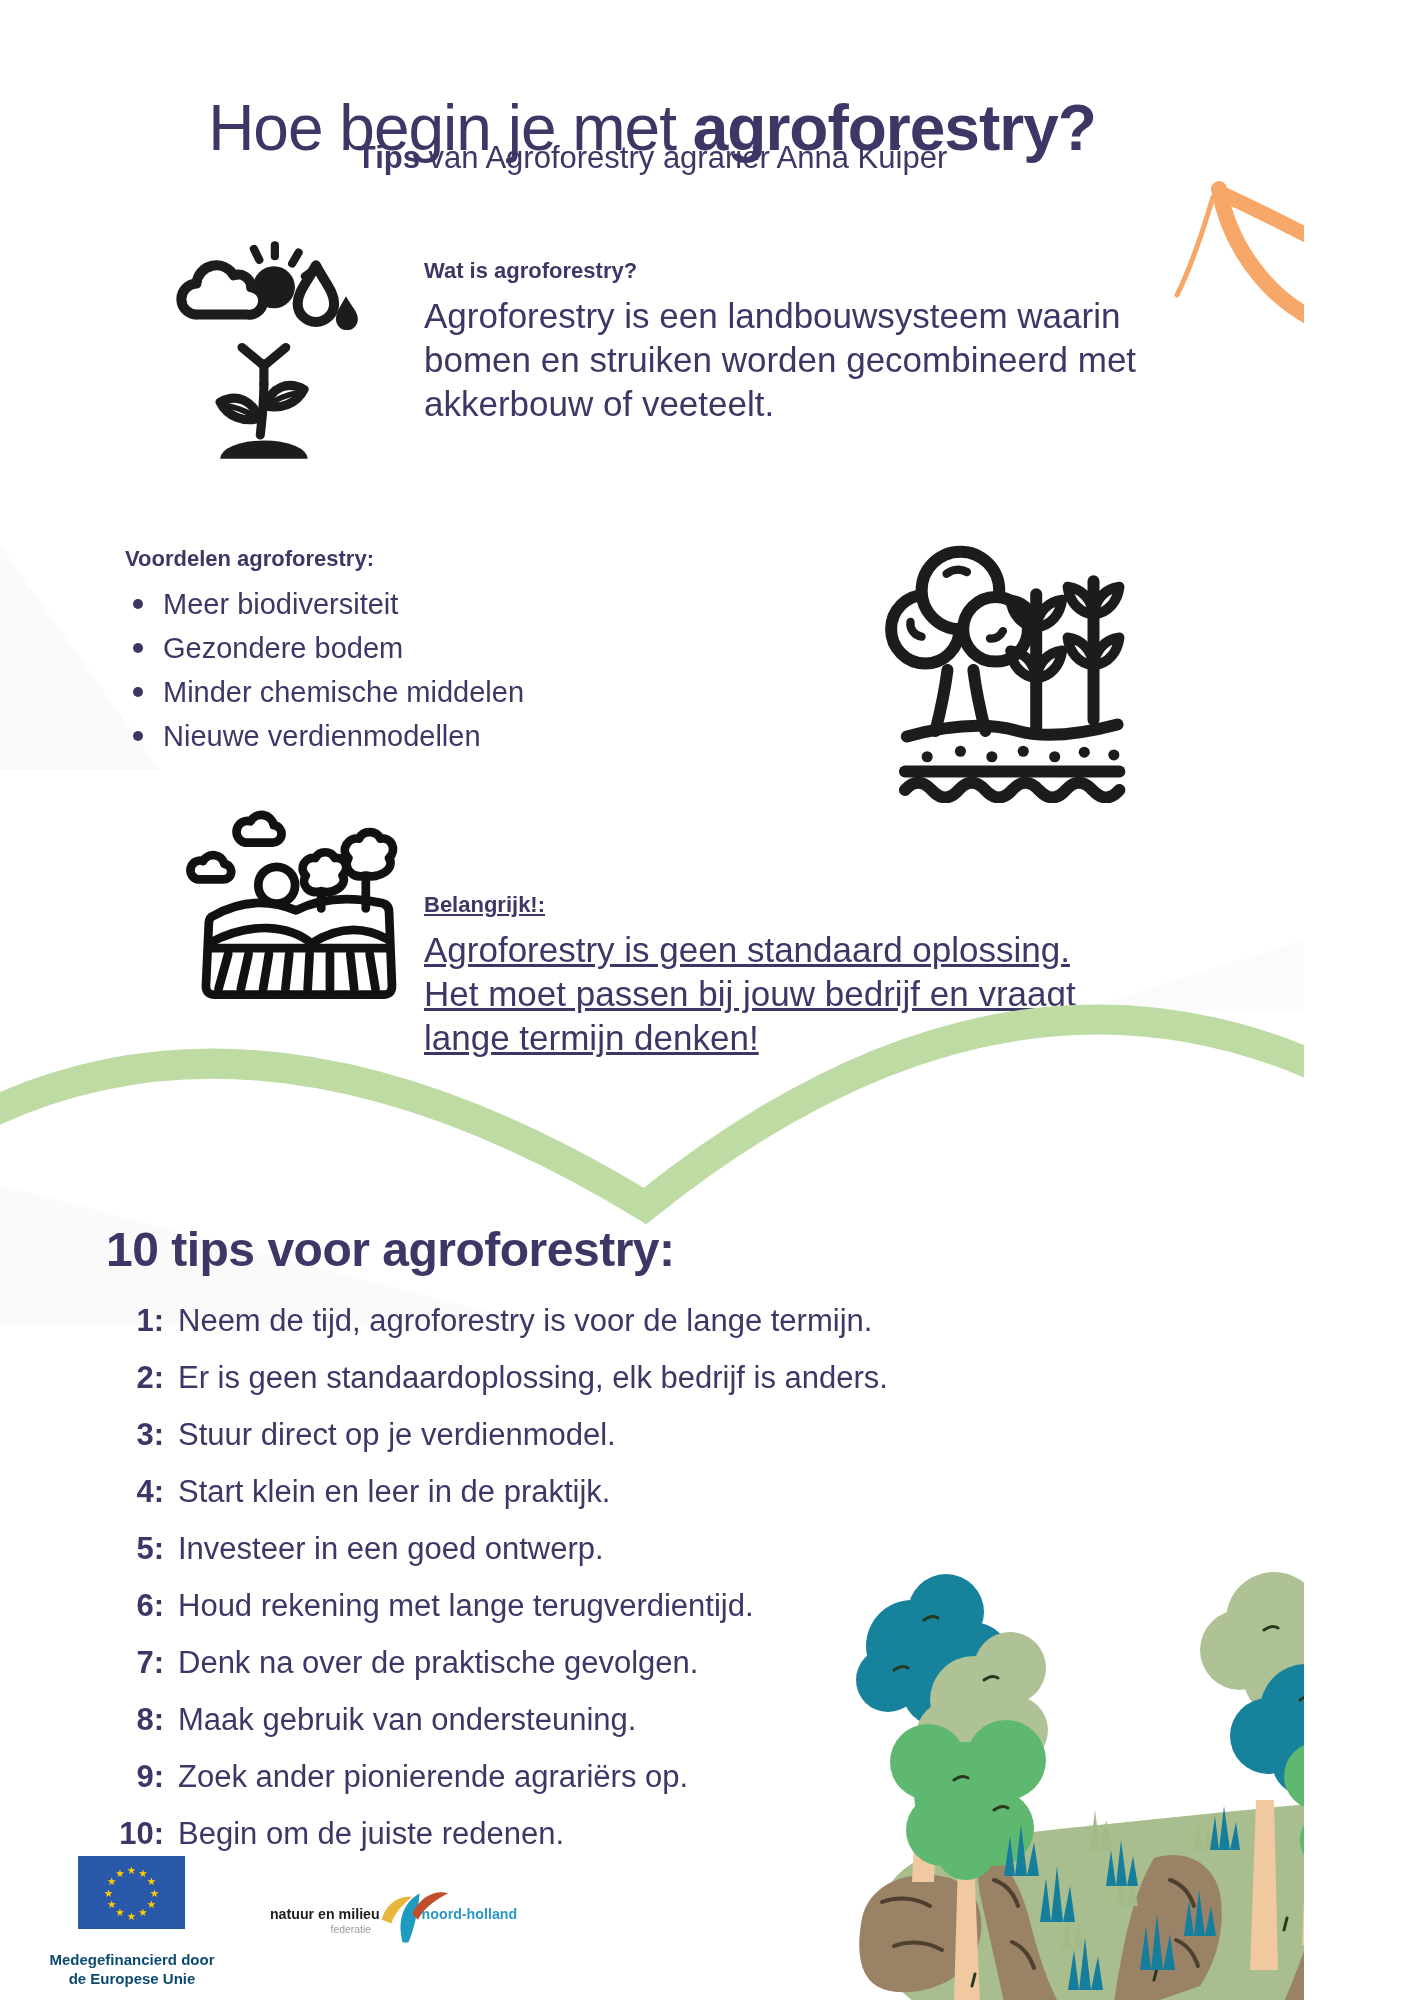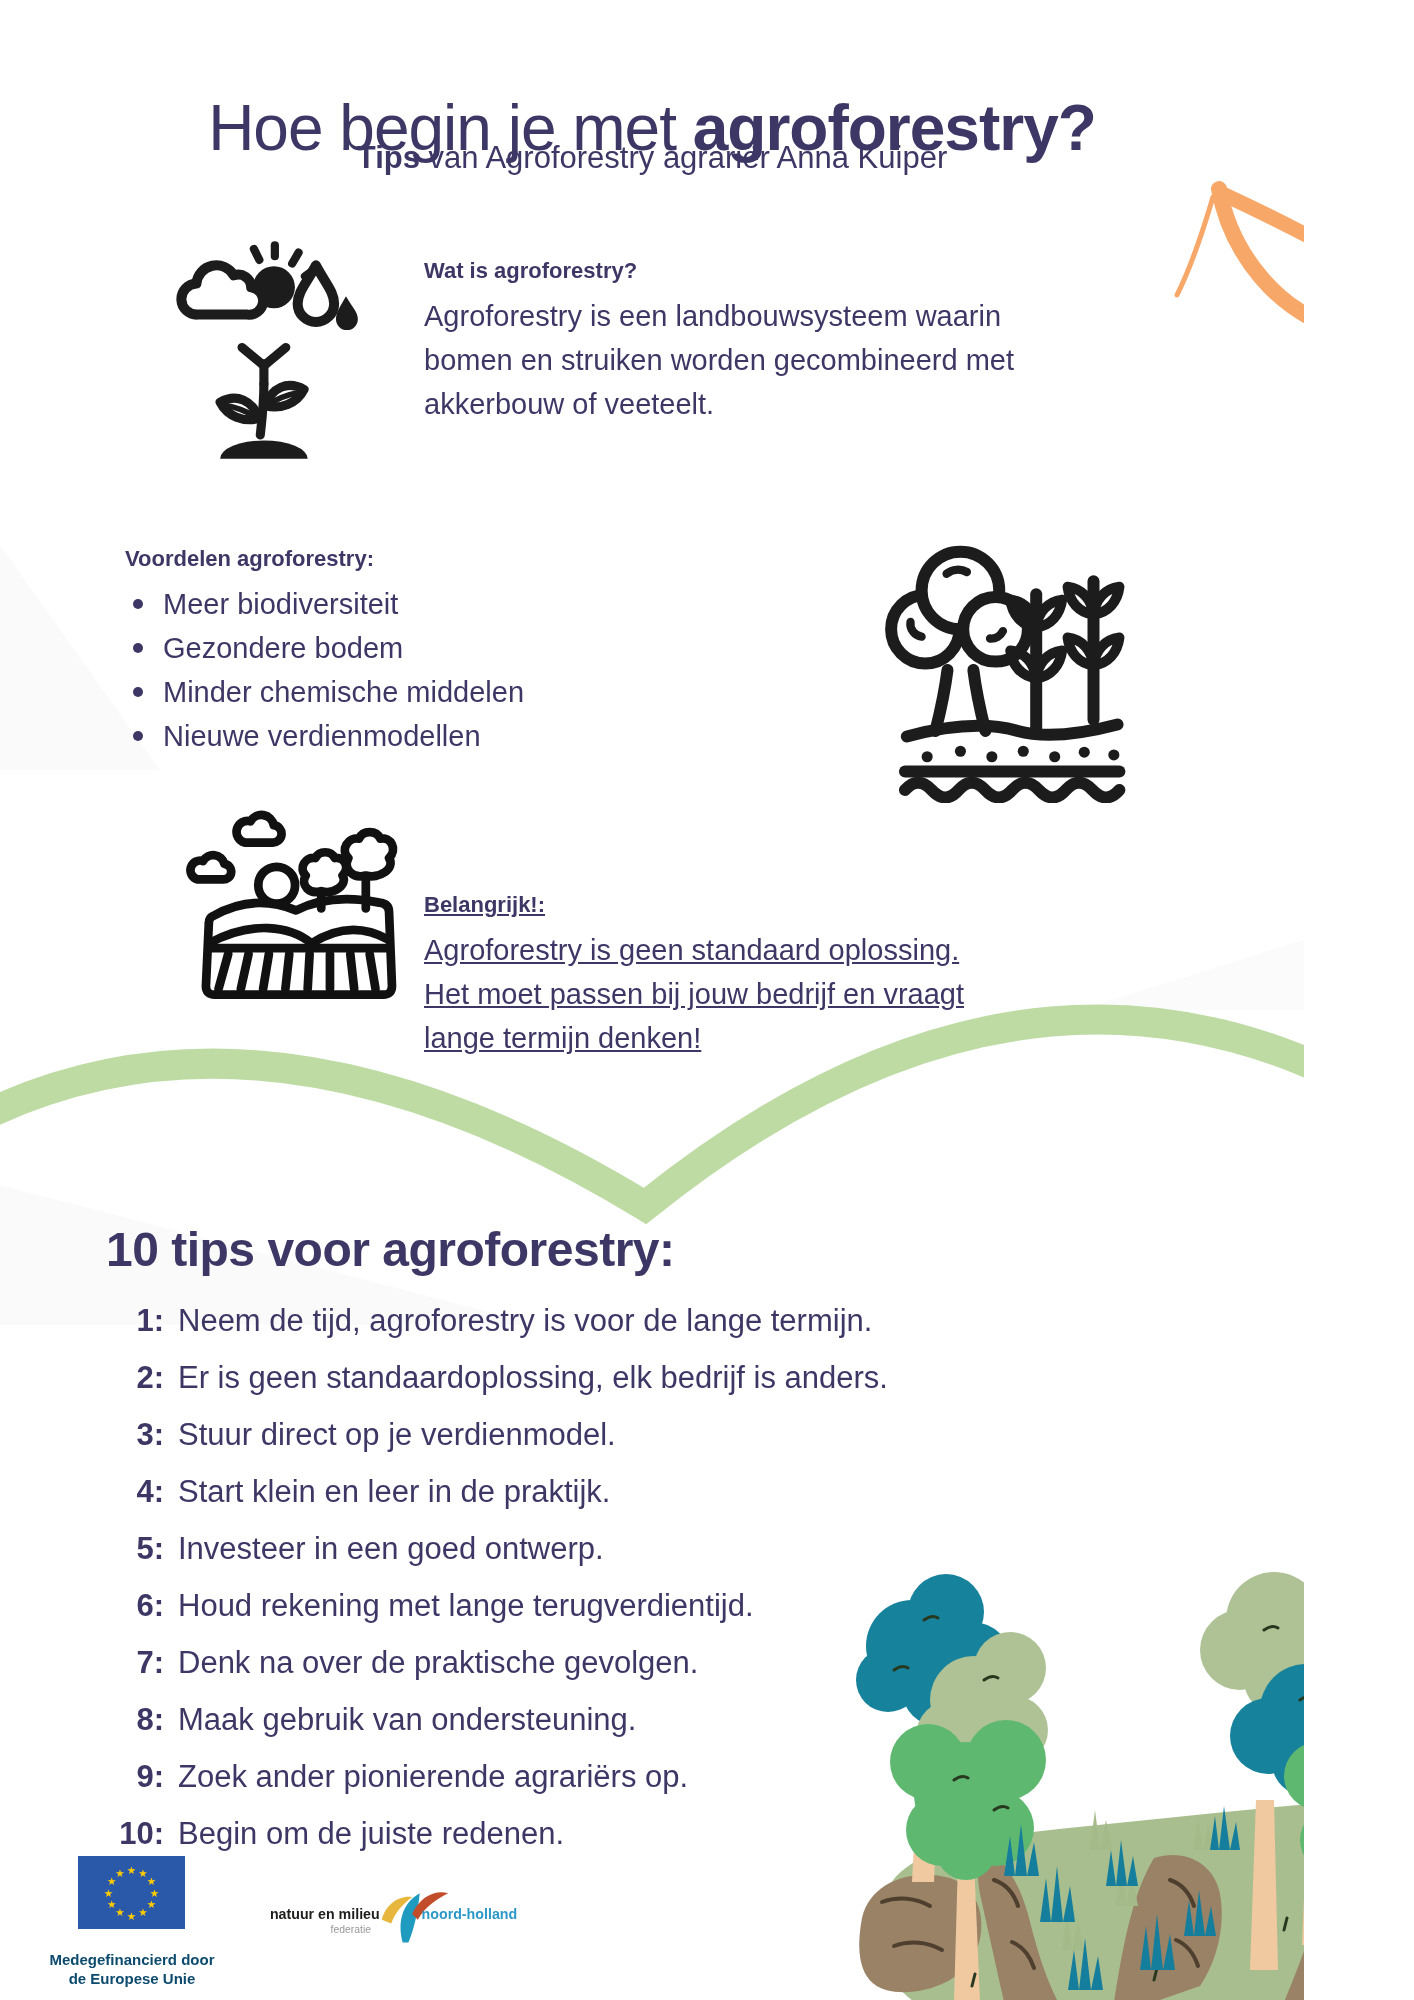--- a/index.html
+++ b/index.html
@@ -8,21 +8,21 @@
     overflow:hidden;font-family:"Liberation Sans",sans-serif;color:#3d3766;
   }
   .abs{position:absolute;}
   
   .title{top:48px;left:0;right:0;text-align:center;font-size:64px;font-weight:400;letter-spacing:-1px;}
   .title b{font-weight:800;}
   .subtitle{top:140px;left:0;right:0;text-align:center;font-size:31px;}
   .subtitle b{font-weight:800;}
   
   .sec-heading{font-size:22px;font-weight:800;margin:0 0 10px 0;}
-  .body-line{font-size:29px;line-height:44px;white-space:nowrap;}
+  .body-line{font-size:35px;line-height:44px;white-space:nowrap;}
   .what{left:424px;top:258px;}
   .benefits{left:125px;top:546px;}
   .benefits ul{list-style:none;margin:10px 0 0 0;padding:0;}
   .benefits li{display:flex;align-items:center;font-size:29px;height:44px;white-space:nowrap;}
   .bullet-dot{width:10px;height:10px;border-radius:50%;background:#3d3766;margin:0 20px 0 8px;flex:0 0 auto;}
   .important{left:424px;top:892px;text-decoration:underline;}
   
   .tips{left:106px;top:1222px;}
   .tips h2{font-size:48px;font-weight:800;margin:0 0 26px 0;letter-spacing:-0.5px;}
   .tip-row{display:flex;align-items:baseline;font-size:31px;margin-bottom:21px;white-space:nowrap;}

